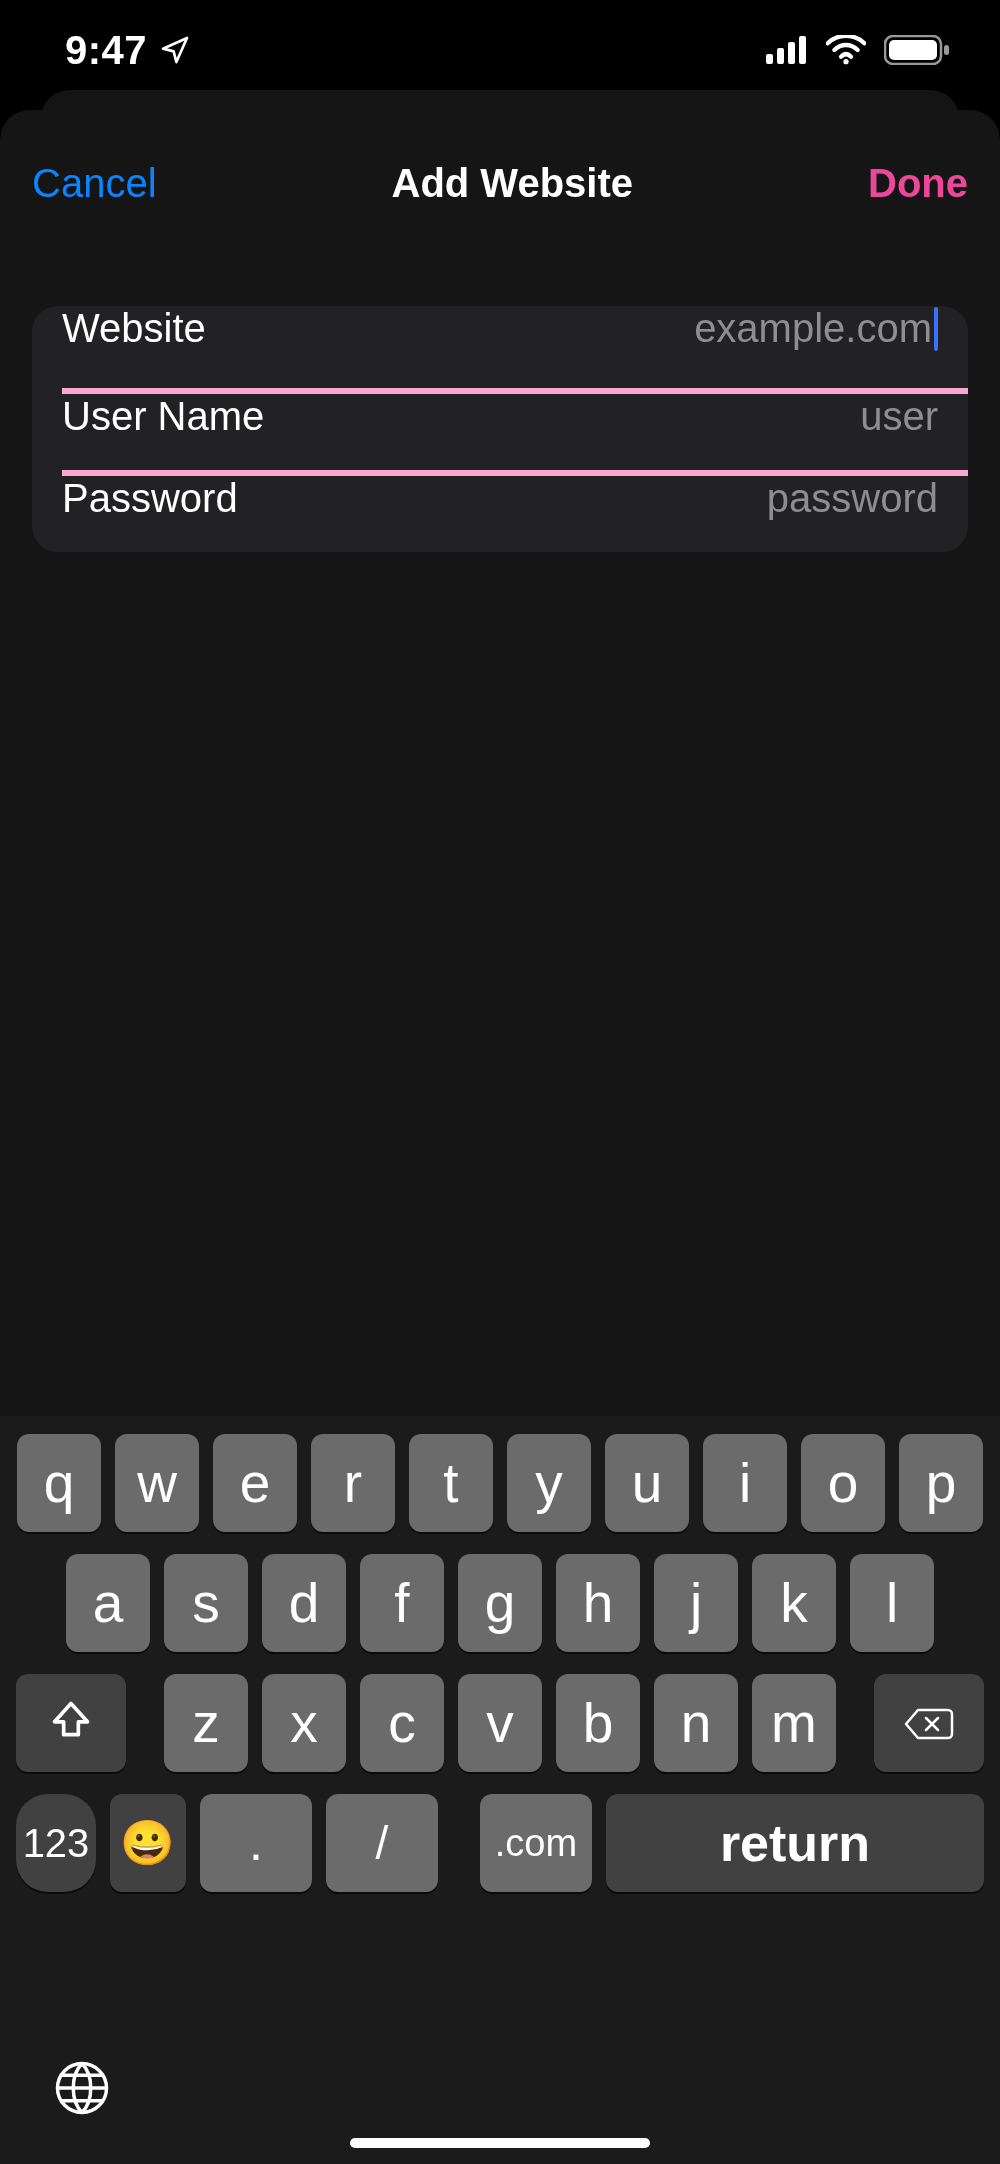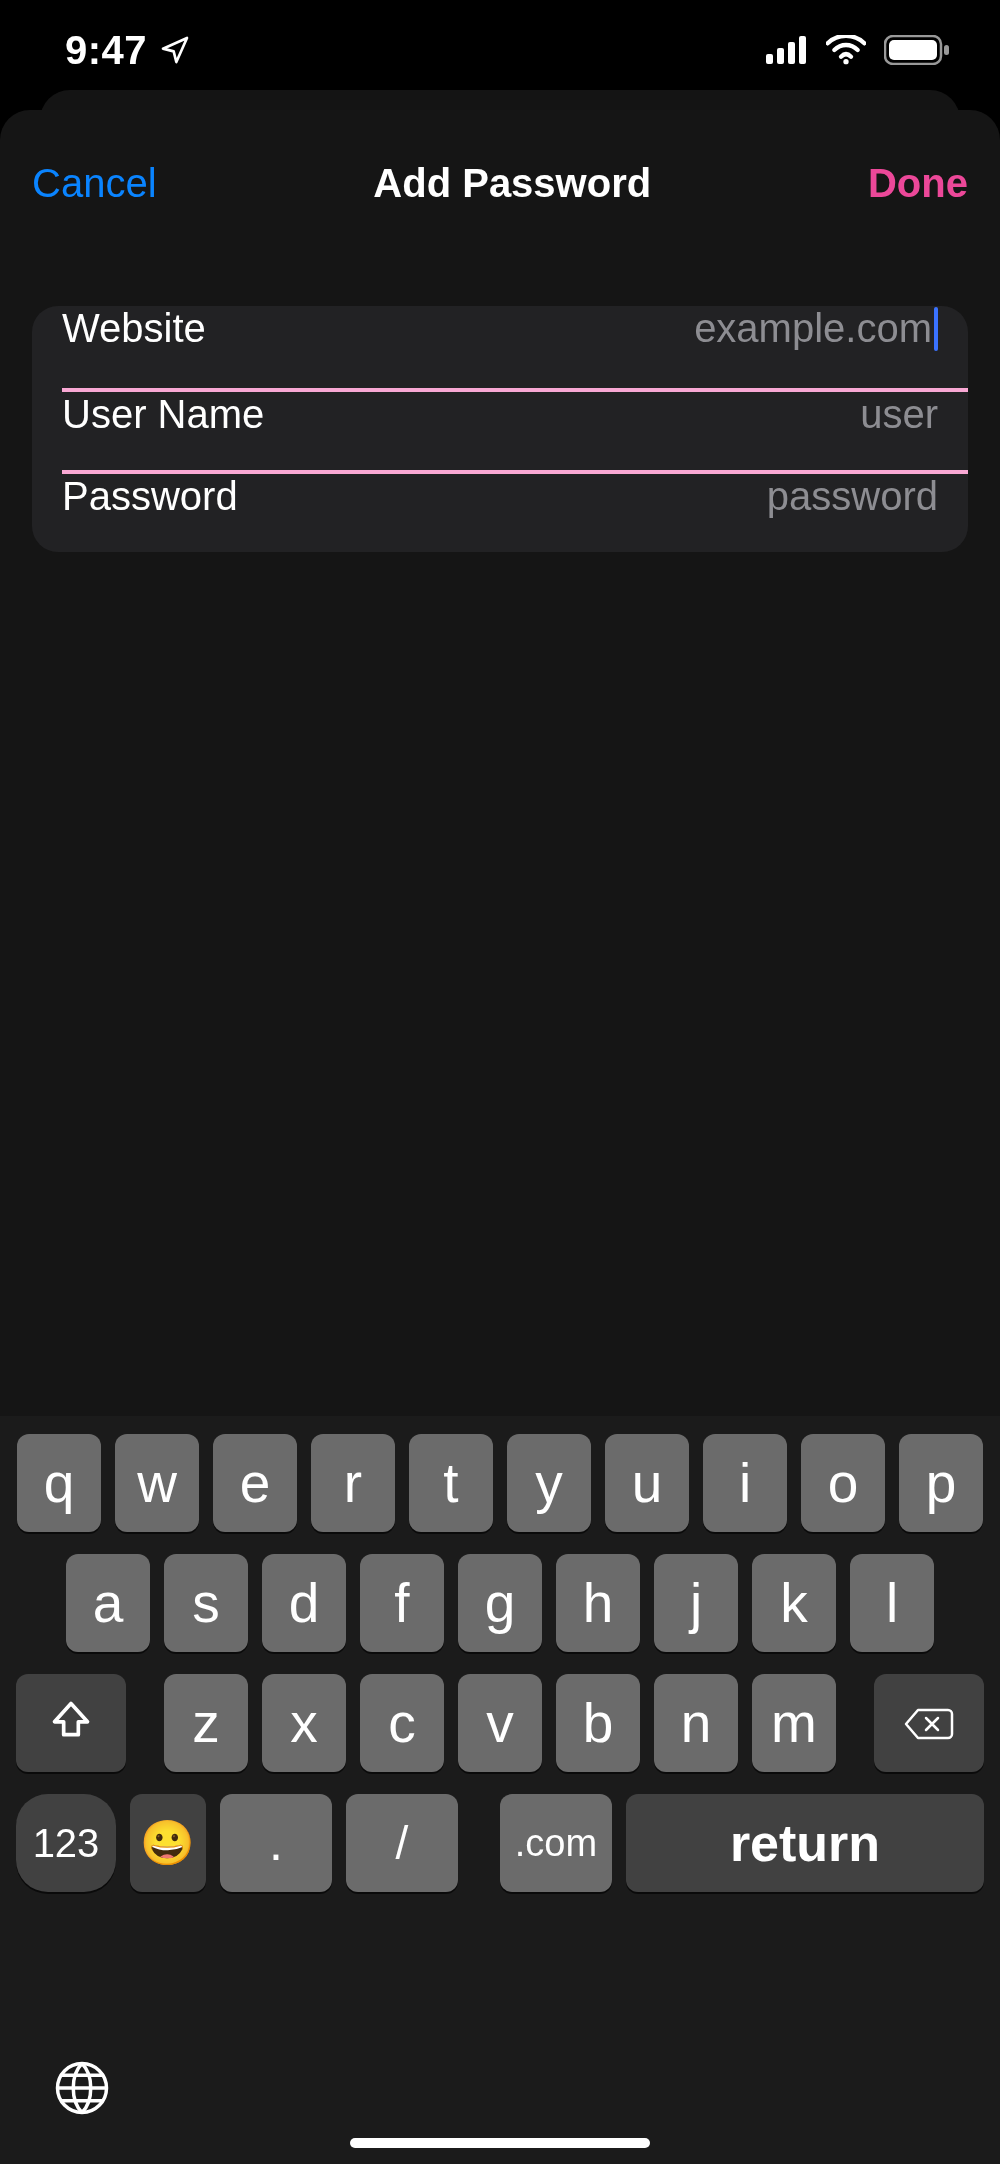--- a/index.html
+++ b/index.html
@@ -20,40 +20,40 @@
 
   
   .navbar { display: flex; align-items: flex-end; justify-content: space-between; padding: 28px 32px 0 32px; height: 96px; }
   .nav-cancel { color: #0a84ff; font-size: 40px; font-weight: 400; }
   .nav-title  { color: #fff; font-size: 40px; font-weight: 600; }
   .nav-done   { color: #ec4899; font-size: 40px; font-weight: 700; }
 
   
   .form-group { margin: 100px 32px 0 32px; background: #222224; border-radius: 26px; overflow: hidden; }
   .row { display: flex; align-items: flex-start; height: 82px; padding: 0 30px; }
-  .row + .row { border-top: 4px solid #f9a8d4; margin-left: 30px; padding-left: 0; }
+  .row + .row { border-top: 6px solid #f9a8d4; margin-left: 30px; padding-left: 0; }
   .row-label { color: #fff; font-size: 40px; font-weight: 400; flex: 0 0 auto; }
   .row-input { flex: 1; text-align: right; font-size: 40px; font-weight: 400; color: #c4b5fd; background: transparent; border: none; outline: none; font-family: inherit; }
   .row-input::placeholder { color: #8d8d92; }
   .cursor { display:inline-block; width:4px; height:44px; background:#3a72ff; vertical-align:middle; margin-left:2px; border-radius:2px; }
   .input-wrap { flex:1; display:flex; align-items:center; justify-content:flex-end; }
 
   
   .keyboard { position: absolute; left: 0; right: 0; bottom: 0; height: 748px; background: #1b1b1b; }
   .kb-rows { padding: 18px 14px 0 14px; }
   .kb-row { display: flex; gap: 14px; margin-bottom: 22px; justify-content: center; }
   .key { background: #6b6b6b; color: #fff; border-radius: 12px; height: 98px; display:flex; align-items:center; justify-content:center; font-size: 55px; font-weight: 300; box-shadow: 0 2px 0 rgba(0,0,0,0.6); }
   .key.w1 { width: 84px; }
   .key.dark { background: #414141; }
   .key.shift, .key.backspace { width: 110px; }
   .kb-row.row3 { justify-content: space-between; padding: 0 2px; }
   .row3-mid { display:flex; gap:14px; }
 
   .kb-row.row4 { gap: 14px; padding: 0 2px; }
-  .key.k123   { width: 100px;  font-size: 40px; font-weight: 400; border-radius: 32px; }
+  .key.k123   { width: 80px;  font-size: 40px; font-weight: 400; border-radius: 32px; }
   .key.kemoji { width: 76px;  font-size: 44px; }
   .key.kdot   { width: 112px; font-size: 50px; }
   .key.kslash { width: 112px; font-size: 46px; }
   .key.kcom   { width: 112px; font-size: 38px; font-weight: 400; margin-left: 28px; }
   .key.kreturn{ flex:1;       font-size: 52px; font-weight: 700; }
 
   
   .globe-btn { position: absolute; left: 54px; bottom: 48px; width: 56px; height: 56px; color:#fff; }
   .home-indicator { position: absolute; bottom: 16px; left: 50%; transform: translateX(-50%); width: 300px; height: 10px; background: #fff; border-radius: 10px; }
 </style>
@@ -94,21 +94,21 @@
         </svg>
     </span>
   </div>
 </div>
 
 <div class="sheet-back"></div>
 
 <div class="sheet">
   <div class="navbar">
     <span class="nav-cancel">Cancel</span>
-    <span class="nav-title">Add Password</span>
+    <span class="nav-title">Add Website</span>
     <span class="nav-done">Done</span>
   </div>
 
   <div class="form-group">
     <div class="row">
       <span class="row-label">Website</span>
       <span class="input-wrap">
         <input class="row-input" placeholder="example.com" style="">
         <span class="cursor"></span>
       </span>

